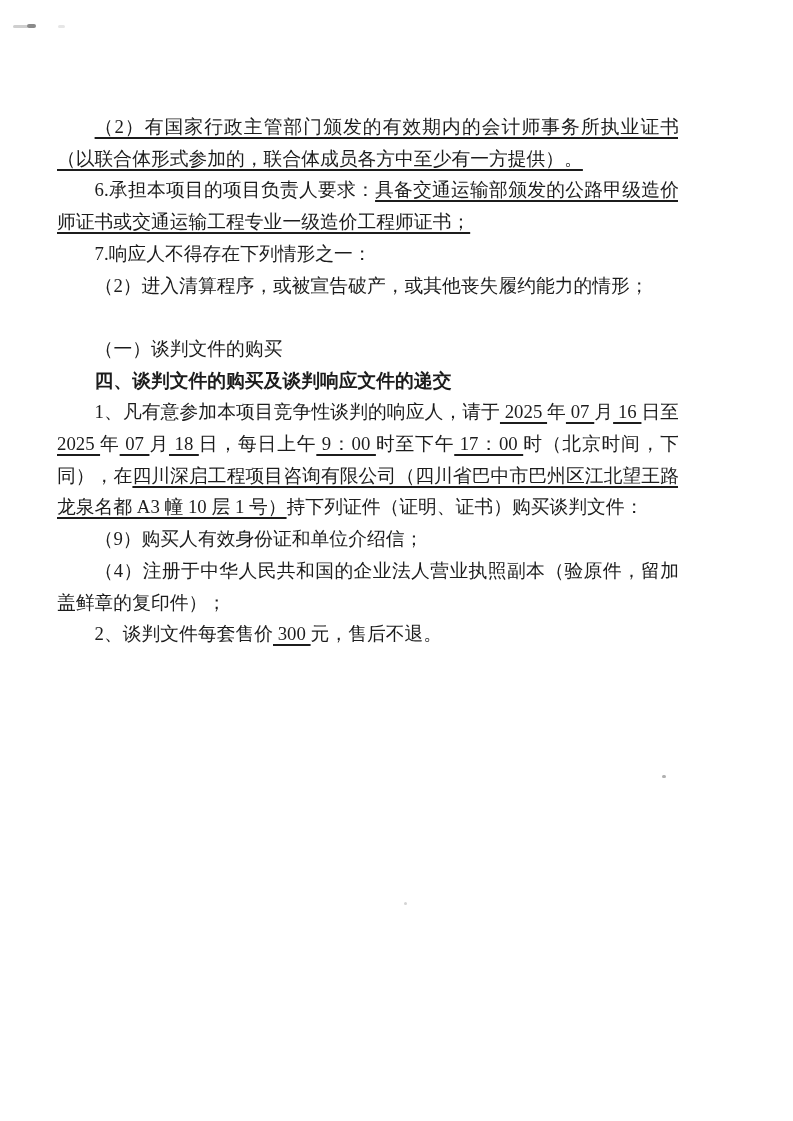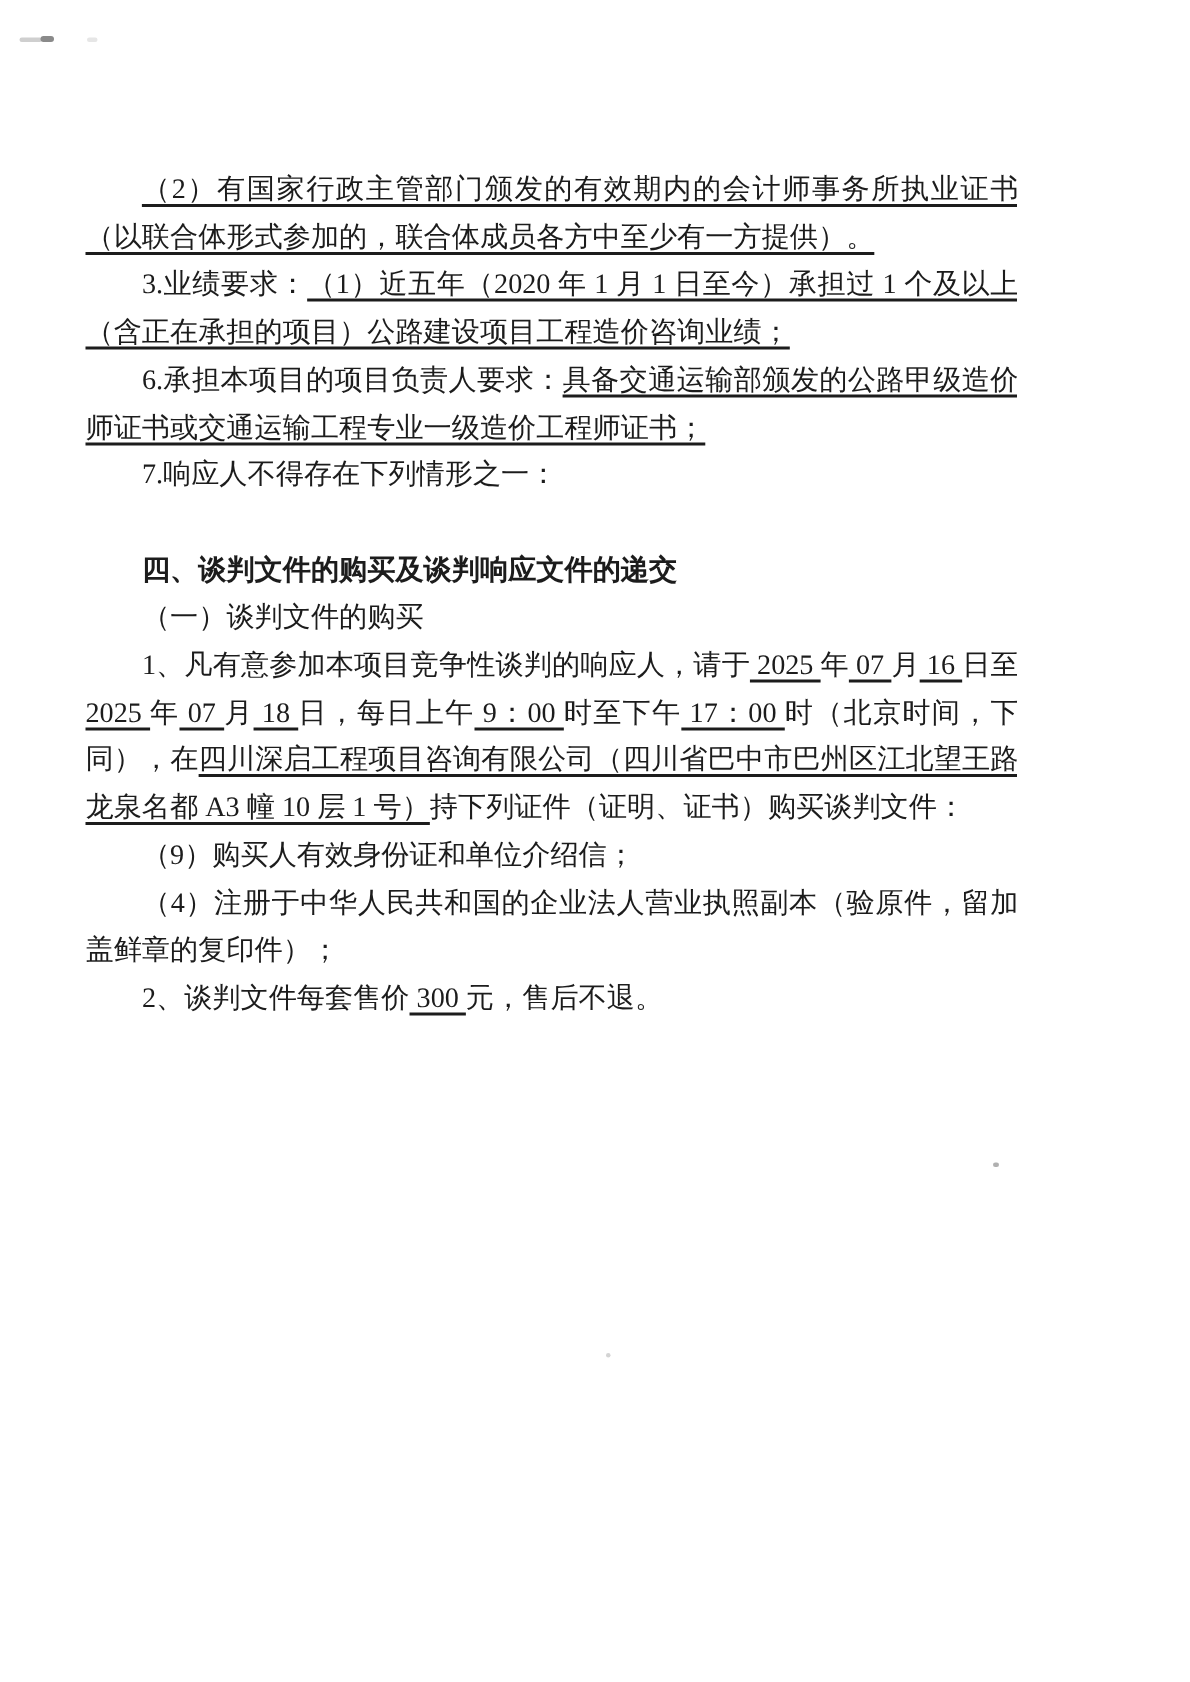--- a/index.html
+++ b/index.html
@@ -50,26 +50,26 @@
     border-radius: 2px;
     pointer-events: none;
   }
 </style>
 </head>
 <body>
 
 <div class="page">
   <div class="doc" id="doc">
       <p class="para"><span class="run u">（2）有国家行政主管部门颁发的有效期内的会计师事务所执业证书（以联合体形式参加的，联合体成员各方中至少有一方提供）。</span></p>
-      <p class="para"><span class="run">3.业绩要求：</span><span class="run u">（1）近五年（2020 年 1 月 1 日至今）承担过 1 个及以上（含正在承担的项目）公路建设项目工程造价咨询业绩；</span></p>
       <p class="para"><span class="run">6.承担本项目的项目负责人要求：</span><span class="run u">具备交通运输部颁发的公路甲级造价师证书或交通运输工程专业一级造价工程师证书；</span></p>
       <p class="para"><span class="run">7.响应人不得存在下列情形之一：</span></p>
+      <p class="para"><span class="run">（2）进入清算程序，或被宣告破产，或其他丧失履约能力的情形；</span></p>
       <p class="para blank"></p>
+      <p class="para"><span class="run">（一）谈判文件的购买</span></p>
       <p class="para heading"><span class="run">四、谈判文件的购买及谈判响应文件的递交</span></p>
-      <p class="para"><span class="run">（一）谈判文件的购买</span></p>
       <p class="para"><span class="run">1、凡有意参加本项目竞争性谈判的响应人，请于</span><span class="run u"> 2025 </span><span class="run">年</span><span class="run u"> 07 </span><span class="run">月</span><span class="run u"> 16 </span><span class="run">日至</span><span class="run u"> 2025 </span><span class="run">年</span><span class="run u"> 07 </span><span class="run">月</span><span class="run u"> 18 </span><span class="run">日，每日上午</span><span class="run u"> 9：00 </span><span class="run">时至下午</span><span class="run u"> 17：00 </span><span class="run">时（北京时间，下同），在</span><span class="run u">四川深启工程项目咨询有限公司（四川省巴中市巴州区江北望王路龙泉名都 A3 幢 10 层 1 号）</span><span class="run">持下列证件（证明、证书）购买谈判文件：</span></p>
       <p class="para"><span class="run">（9）购买人有效身份证和单位介绍信；</span></p>
       <p class="para"><span class="run">（4）注册于中华人民共和国的企业法人营业执照副本（验原件，留加盖鲜章的复印件）；</span></p>
       <p class="para"><span class="run">2、谈判文件每套售价</span><span class="run u"> 300 </span><span class="run">元，售后不退。</span></p>
     </div>
   <div id="artifacts">
       <div class="artifact" style="left: 13px; top: 2px; width: 15px; height: 3px; background: rgb(207, 207, 207);"></div>
       <div class="artifact" style="left: 27px; top: 1px; width: 9px; height: 4px; background: rgb(138, 138, 138);"></div>
       <div class="artifact" style="left: 58px; top: 2px; width: 7px; height: 3px; background: rgb(230, 230, 230);"></div>
       <div class="artifact" style="left: 662px; top: 752px; width: 4px; height: 3px; background: rgb(176, 176, 176);"></div>

